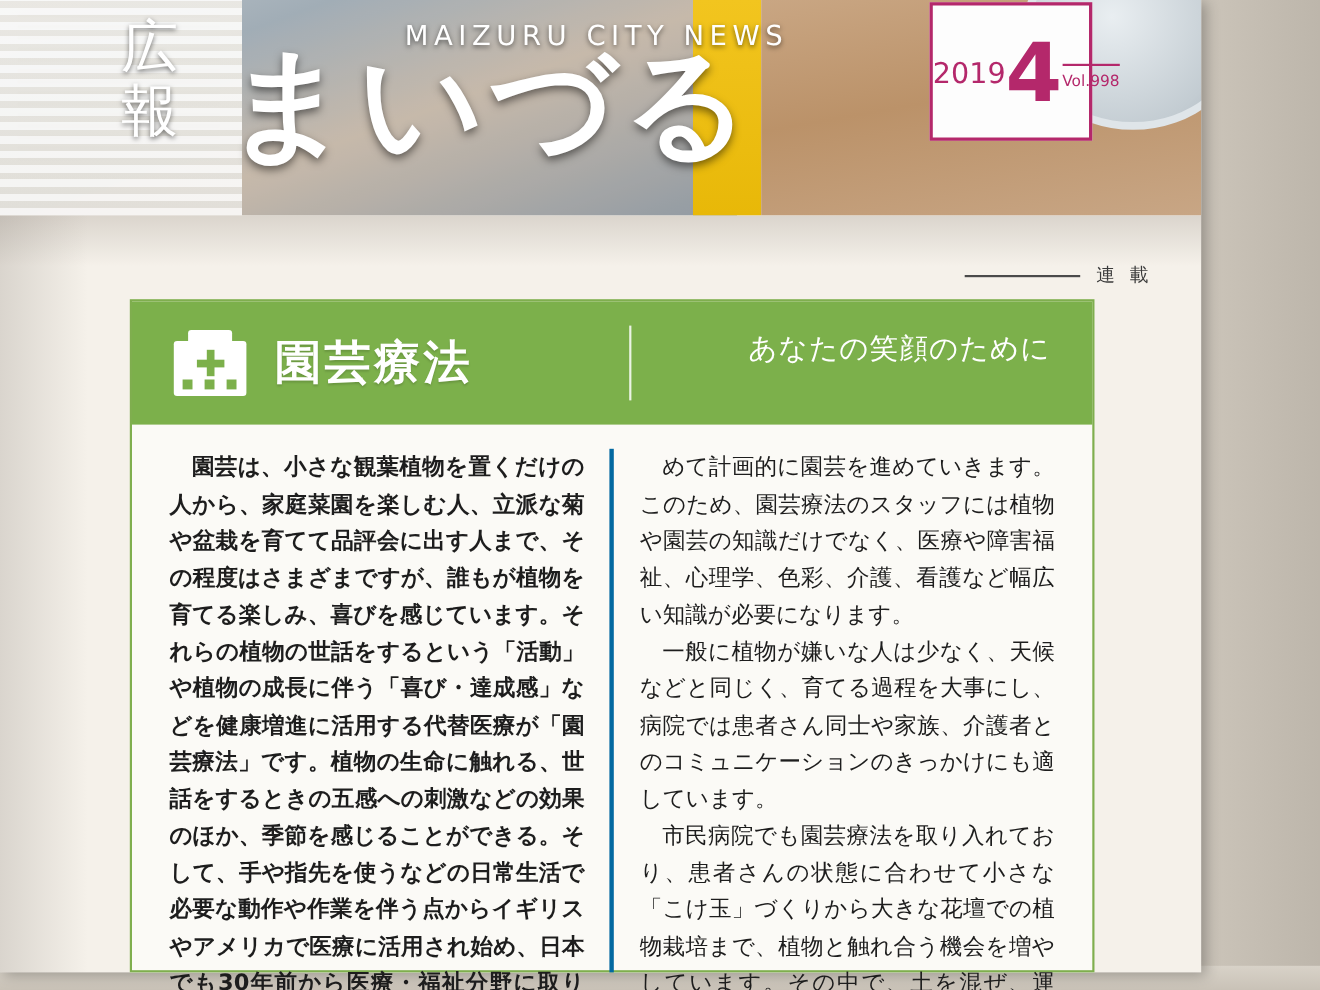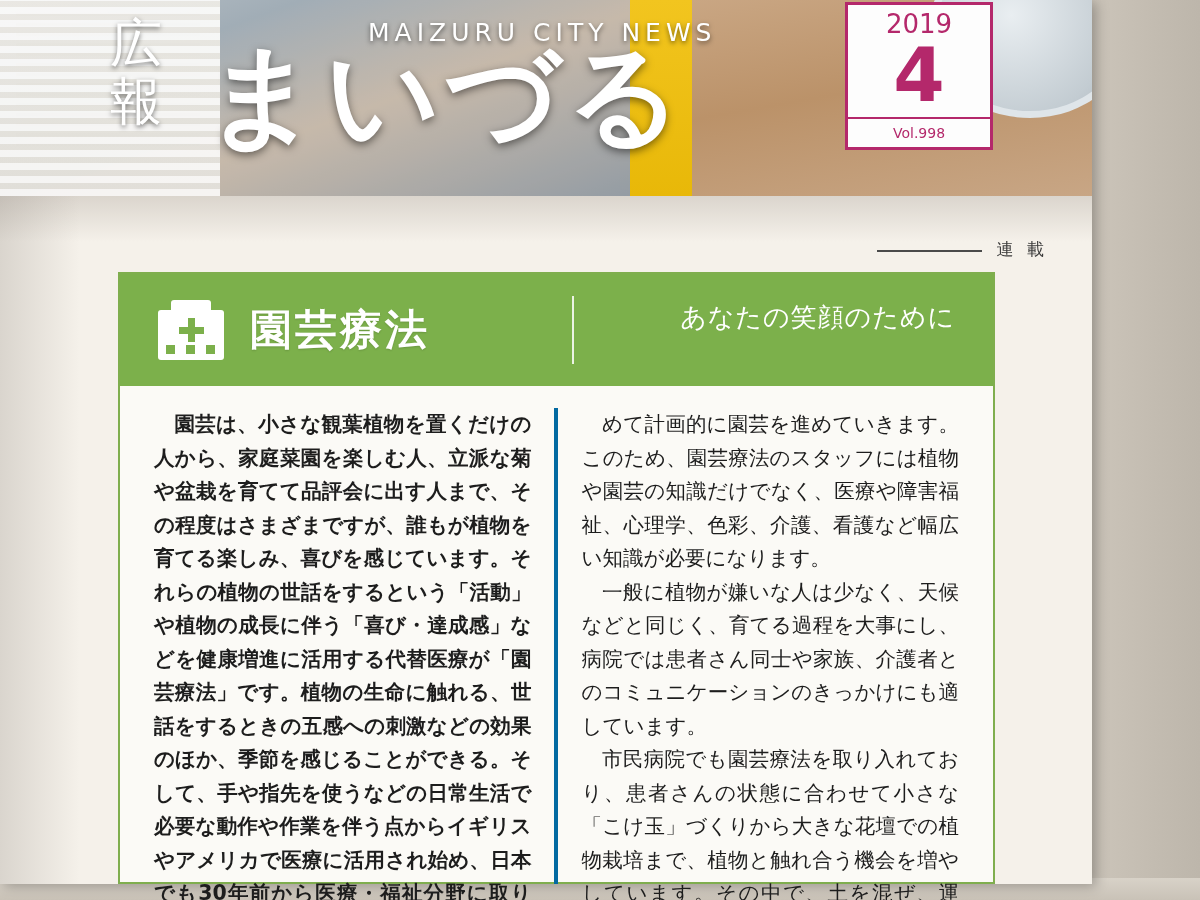--- a/index.html
+++ b/index.html
@@ -79,23 +79,23 @@
     color:#fff;font-size:112px;line-height:118px;font-weight:700;
     letter-spacing:6px;
     text-shadow:0 3px 8px rgba(0,0,0,.5);
   }
   .maizuru-en{
     position:absolute;left:368px;top:18px;
     color:#fff;font-size:25px;letter-spacing:5px;font-weight:400;
     text-shadow:0 2px 5px rgba(0,0,0,.55);
   }
   .issue-box{
-    position:absolute;left:845px;top:2px;width:148px;height:148px;
+    position:absolute;left:845px;top:2px;width:148px;height:126px;
     background:#fdfdfd;border:3px solid #b4286b;
-    display:flex;flex-direction:column;align-items:center;justify-content:flex-start;
+    display:flex;flex-direction:row;align-items:center;justify-content:flex-start;
     padding-top:4px;box-sizing:border-box;
   }
   .issue-year{color:#b4286b;font-size:26px;line-height:30px;font-weight:400;}
   .issue-month{color:#b4286b;font-size:74px;line-height:72px;font-weight:700;}
   .issue-vol{
     margin-top:6px;width:100%;text-align:center;color:#b4286b;
     font-size:14px;padding-top:6px;border-top:2px solid #b4286b;
   }
   
   .serial-label{

